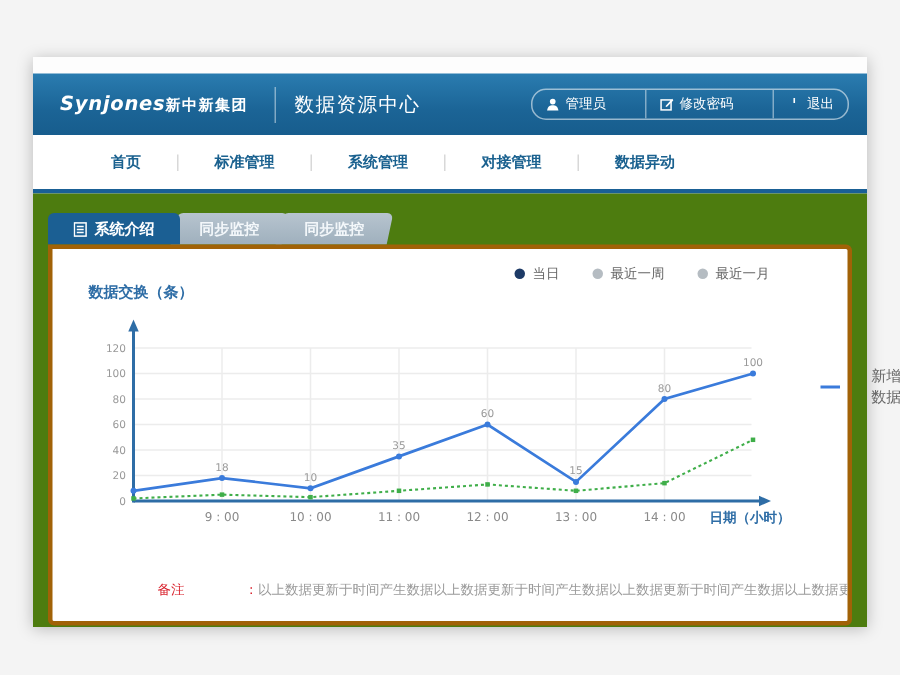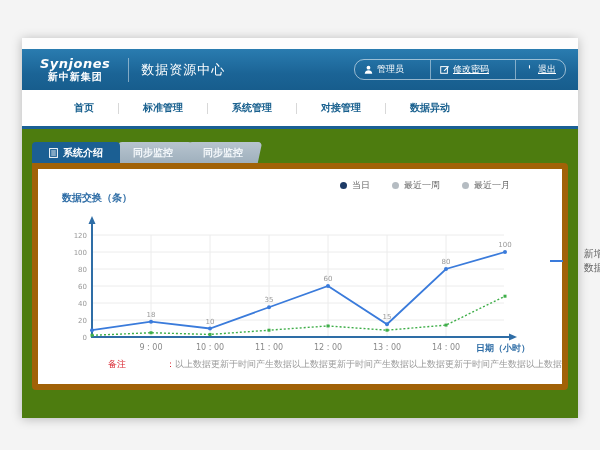--- a/index.html
+++ b/index.html
@@ -13,31 +13,31 @@
     background:#fff; box-shadow:0 1px 10px rgba(0,0,0,.25);
     display:flex; flex-direction:column;
   }
   .window-top { height:11px; background:#fdfdfd; }
 
   
   .header {
     height:41px; background:linear-gradient(180deg,#2a7cb0 0%,#1b6496 60%,#175d8d 100%);
     display:flex; align-items:center; padding:0 12px; color:#fff;
   }
-  .logo { display:flex; flex-direction:column; align-items:center; line-height:1; padding:0 6px;justify-content:flex-end; }
+  .logo { display:flex; flex-direction:row; align-items:center; line-height:1; padding:0 6px;justify-content:flex-end; }
   .logo-title { font-size:13px; font-weight:bold; font-style:italic; letter-spacing:.5px; }
   .logo-sub { font-size:10px; font-weight:bold; margin-top:2px; letter-spacing:1px; }
   .header-divider { width:1px; height:24px; background:rgba(255,255,255,.45); margin:0 12px; }
   .app-title { font-size:13px; letter-spacing:1px; }
   .header-right { margin-left:auto; display:flex; border:1px solid rgba(255,255,255,.55); border-radius:10px; overflow:hidden;gap:17px; }
   .hbtn {
     display:flex; align-items:center; gap:4px; padding:3px 9px; font-size:9px; color:#fff;
     cursor:pointer; background:transparent;
   }
-  .hbtn + .hbtn { border-left:1px solid rgba(255,255,255,.45);text-decoration:underline; }
+  .hbtn + .hbtn { border-left:1px solid rgba(255,255,255,.45); }
   .hicon { width:9px; height:9px; display:block; }
 
   
   .nav { height:36px; background:#fff; display:flex; align-items:center; padding-left:28px; }
   .nav-item { font-size:10px; font-weight:bold; color:#1a618f; padding:0 24px; cursor:pointer; white-space:nowrap; }
   .nav-sep { width:1px; height:11px; background:#d8d8d8; }
   .nav-strip { height:3px; background:#1a6095; }
 
   
   .content { flex:1; background:#4d7c0f; padding:13px 10px 0 10px; }
@@ -48,22 +48,22 @@
   }
   .tab.active { background:#1b5f93; color:#fff; position:relative; z-index:2; }
   .tab.inactive {
     background:linear-gradient(180deg,#b7c4cf,#9fb0bd); color:#f3f7fa;
     margin-left:-4px; transform:skewX(-12deg); z-index:1;
   }
   .tab.inactive .tab-label { display:inline-block; transform:skewX(12deg); }
   .doc-icon { width:9px; height:10px; display:block; }
 
   .panel {
-    background:#fff; border:6px solid #a16207; border-radius:0 4px 4px 4px;
-    height:227px; display:flex; flex-direction:column; position:relative; z-index:2;
+    background:#fff; border:3px solid #a16207; border-radius:0 4px 4px 4px;
+    height:254px; display:flex; flex-direction:column; position:relative; z-index:2;
   }
 
   
   .filters { display:flex; justify-content:flex-end; gap:22px; padding:10px 52px 0 0; height:22px; }
   .filter { display:flex; align-items:center; gap:5px; font-size:9px; color:#666; cursor:pointer; }
   .radio-dot { width:7px; height:7px; border-radius:50%; background:#b5bcc2; }
   .filter.selected .radio-dot { background:#1d3a66; }
 
   
   .chart-block { display:flex; padding-left:24px; }

